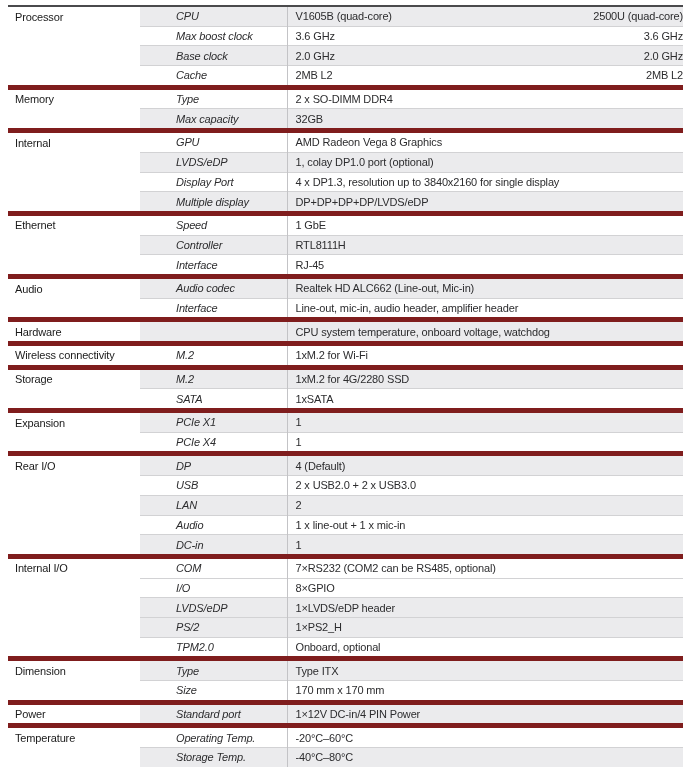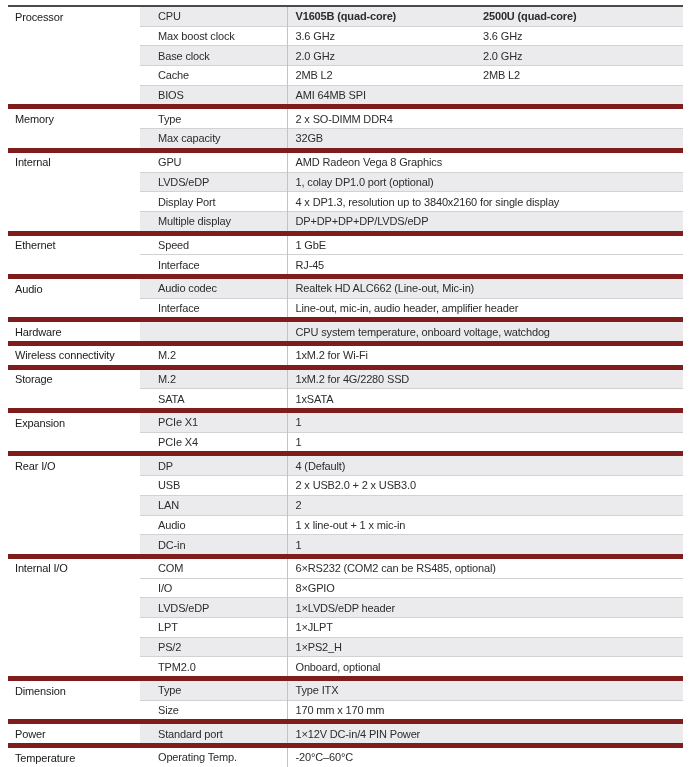--- a/index.html
+++ b/index.html
@@ -27,40 +27,40 @@
     vertical-align: middle;
     white-space: nowrap;
     overflow: hidden;
   }
   td.col-category {
     padding-left: 7px;
     font-weight: normal;
     color: #1a1a1a;
     background: #ffffff;
   }
-  td.col-property { padding-left: 18px; }
+  td.col-property { padding-left: 36px; font-style: italic; }
   td.col-value1 {
     padding-left: 8px;
     border-left: 1px solid #c3c3c6;
   }
-  td.col-value2 { padding-left: 8px; }
+  td.col-value2 { padding-left: 8px; text-align: right; }
   tr.shaded td.col-property,
   tr.shaded td.col-value1,
   tr.shaded td.col-value2 { background: #ebebed; }
   
   td.col-property, td.col-value1, td.col-value2 {
     border-top: 1px solid #d2d2d4;
   }
   
   tr.section-start td {
     border-top: 5px solid #7f1d1d;
   }
   tbody tr:first-child td { border-top: 0; }
   tr.emphasis td.col-value1,
-  tr.emphasis td.col-value2 { font-weight: bold; }
+  tr.emphasis td.col-value2 { font-weight: normal; }
 </style>
 </head>
 <body>
 
 <table class="spec-table">
   <colgroup>
     <col style="width:132px">
     <col style="width:147px">
     <col style="width:188px">
     <col style="width:208px">
@@ -84,25 +84,20 @@
         <td class="col-property">Base clock</td>
         <td class="col-value1">2.0 GHz</td>
         <td class="col-value2">2.0 GHz</td>
       </tr>
       <tr>
         <td class="col-category"></td>
         <td class="col-property">Cache</td>
         <td class="col-value1">2MB L2</td>
         <td class="col-value2">2MB L2</td>
       </tr>
-      <tr class="shaded">
-        <td class="col-category"></td>
-        <td class="col-property">BIOS</td>
-        <td class="col-value1" colspan="2">AMI 64MB SPI</td>
-      </tr>
       <tr class="section-start">
         <td class="col-category">Memory</td>
         <td class="col-property">Type</td>
         <td class="col-value1" colspan="2">2 x SO-DIMM DDR4</td>
       </tr>
       <tr class="shaded">
         <td class="col-category"></td>
         <td class="col-property">Max capacity</td>
         <td class="col-value1" colspan="2">32GB</td>
       </tr>
@@ -124,20 +119,25 @@
       <tr class="shaded">
         <td class="col-category"></td>
         <td class="col-property">Multiple display</td>
         <td class="col-value1" colspan="2">DP+DP+DP+DP/LVDS/eDP</td>
       </tr>
       <tr class="section-start">
         <td class="col-category">Ethernet</td>
         <td class="col-property">Speed</td>
         <td class="col-value1" colspan="2">1 GbE</td>
       </tr>
+      <tr class="shaded">
+        <td class="col-category"></td>
+        <td class="col-property">Controller</td>
+        <td class="col-value1" colspan="2">RTL8111H</td>
+      </tr>
       <tr>
         <td class="col-category"></td>
         <td class="col-property">Interface</td>
         <td class="col-value1" colspan="2">RJ-45</td>
       </tr>
       <tr class="section-start shaded">
         <td class="col-category">Audio</td>
         <td class="col-property">Audio codec</td>
         <td class="col-value1" colspan="2">Realtek HD ALC662 (Line-out, Mic-in)</td>
       </tr>
@@ -197,36 +197,31 @@
         <td class="col-value1" colspan="2">1 x line-out + 1 x mic-in</td>
       </tr>
       <tr class="shaded">
         <td class="col-category"></td>
         <td class="col-property">DC-in</td>
         <td class="col-value1" colspan="2">1</td>
       </tr>
       <tr class="section-start">
         <td class="col-category">Internal I/O</td>
         <td class="col-property">COM</td>
-        <td class="col-value1" colspan="2">6×RS232 (COM2 can be RS485, optional)</td>
+        <td class="col-value1" colspan="2">7×RS232 (COM2 can be RS485, optional)</td>
       </tr>
       <tr>
         <td class="col-category"></td>
         <td class="col-property">I/O</td>
         <td class="col-value1" colspan="2">8×GPIO</td>
       </tr>
       <tr class="shaded">
         <td class="col-category"></td>
         <td class="col-property">LVDS/eDP</td>
         <td class="col-value1" colspan="2">1×LVDS/eDP header</td>
-      </tr>
-      <tr>
-        <td class="col-category"></td>
-        <td class="col-property">LPT</td>
-        <td class="col-value1" colspan="2">1×JLPT</td>
       </tr>
       <tr class="shaded">
         <td class="col-category"></td>
         <td class="col-property">PS/2</td>
         <td class="col-value1" colspan="2">1×PS2_H</td>
       </tr>
       <tr>
         <td class="col-category"></td>
         <td class="col-property">TPM2.0</td>
         <td class="col-value1" colspan="2">Onboard, optional</td>

